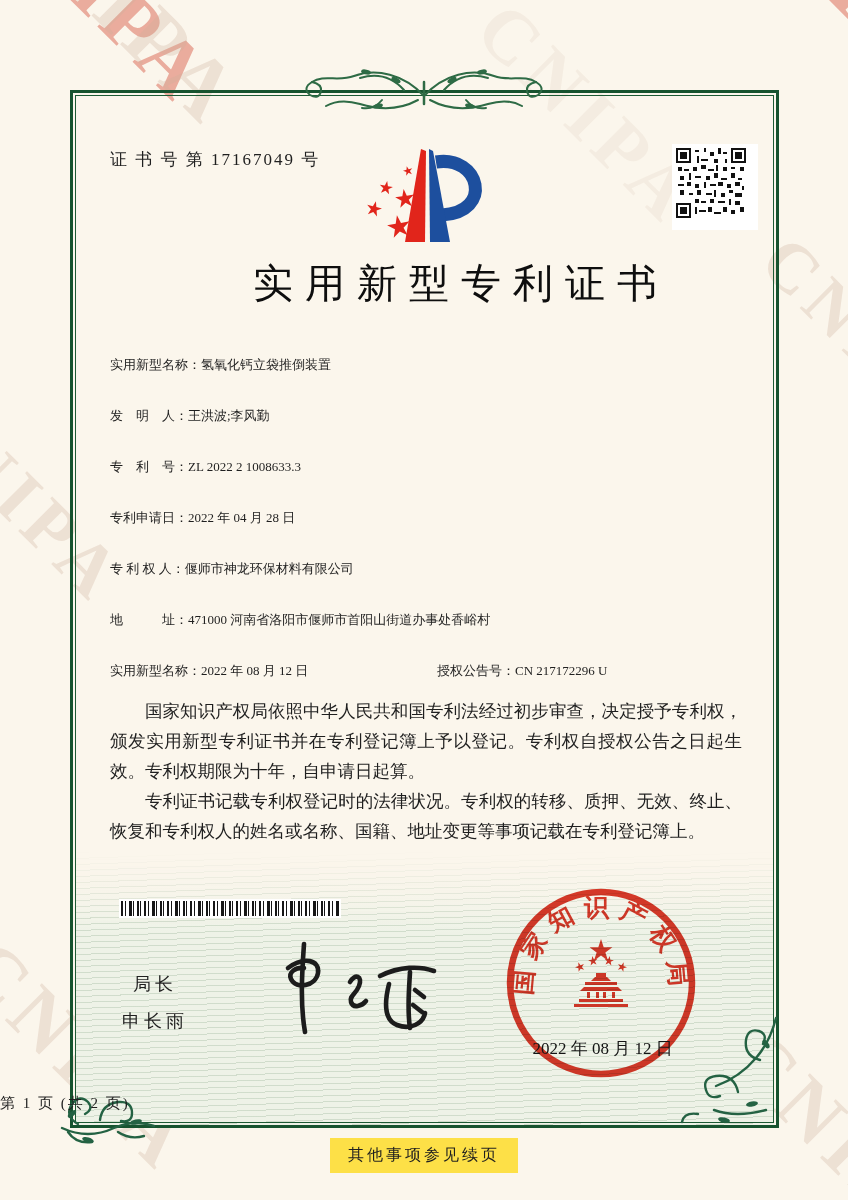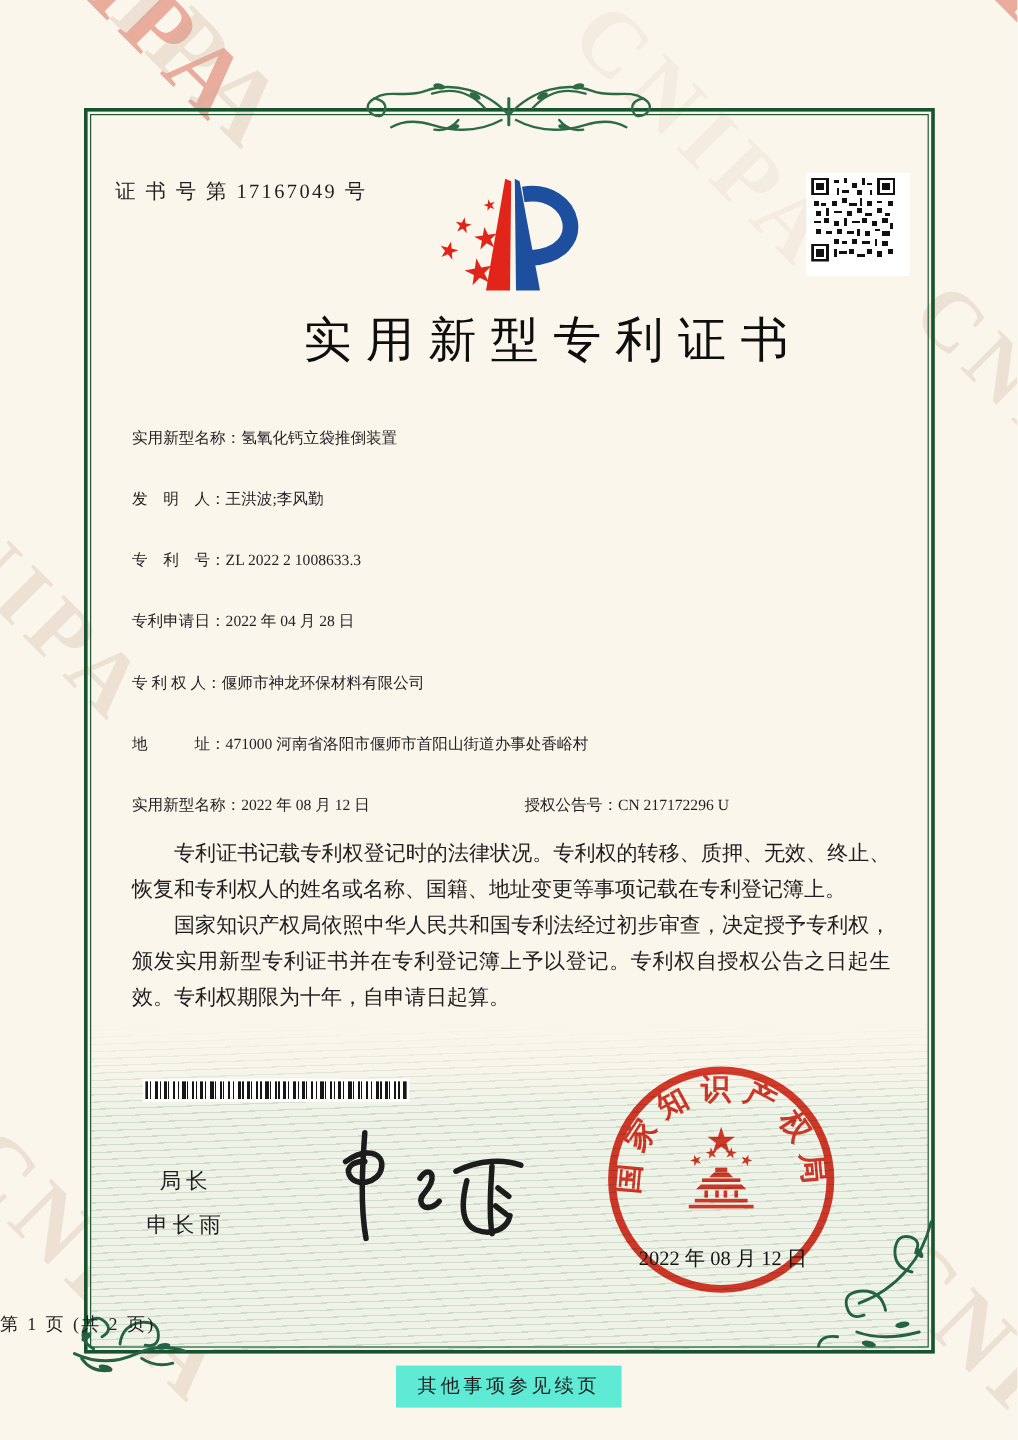--- a/index.html
+++ b/index.html
@@ -16,21 +16,21 @@
          border:3px solid #17532f;}
   .frame-inner{position:absolute;inset:2px;border:1px solid #1d5a34;}
   
   .guilloche{position:absolute;left:75px;top:852px;width:699px;height:273px;
       background-image:
         repeating-linear-gradient(178deg, rgba(140,170,140,0.30) 0 1px, rgba(0,0,0,0) 1px 6px),
         linear-gradient(to bottom, rgba(238,242,231,0) 0, #eef2e7 80px);
       -webkit-mask-image:linear-gradient(to bottom, transparent 0, #000 70px);
       mask-image:linear-gradient(to bottom, transparent 0, #000 70px);}
   
-  .cert-no{position:absolute;left:96px;top:148px;font-size:17px;letter-spacing:2px;}
+  .cert-no{position:absolute;left:110px;top:148px;font-size:17px;letter-spacing:2px;}
   .logo{position:absolute;left:345px;top:138px;}
   .qr-box{position:absolute;left:672px;top:144px;width:78px;height:78px;background:#fff;padding:4px;}
   .title{position:absolute;left:0;top:256px;width:100%;text-align:center;font-size:40px;
          font-weight:400;letter-spacing:12px;text-indent:12px;color:#0e0e0e;padding-left:31px;}
   
   .fields{position:absolute;left:110px;top:356px;width:630px;font-size:13px;}
   .frow{height:20px;margin-bottom:31px;white-space:nowrap;}
   .frow .lab{display:inline-block;}
   .grant-row{position:relative;}
   .grant-right{position:absolute;left:327px;top:0;}
@@ -46,21 +46,21 @@
         #161616 8px 11px,#fff 11px 12px,#161616 12px 13px,#fff 13px 16px,
         #161616 16px 18px,#fff 18px 19px,#161616 19px 20px,#fff 20px 23px);}
   .director{position:absolute;left:122px;top:972px;font-size:18px;letter-spacing:4px;text-align:center;}
   .director div{margin-bottom:13px;}
   .signature{position:absolute;left:252px;top:932px;}
   .seal{position:absolute;left:501px;top:883px;opacity:0.93;mix-blend-mode:multiply;}
   .seal-date{position:absolute;left:520px;top:1037px;width:165px;text-align:center;
              font-size:17px;color:#141414;}
   .page-info{position:absolute;left:0;top:1094px;width:100%;font-size:15px;
              letter-spacing:2px;}
-  .note-box{position:absolute;left:50%;top:1138px;transform:translateX(-50%);background:#5eead4;
+  .note-box{position:absolute;left:50%;top:1138px;transform:translateX(-50%);background:#fde047;
             padding:7px 18px;font-size:16px;letter-spacing:3px;}
   
   .orn-top{position:absolute;left:294px;top:56px;}
   .orn-bl{position:absolute;left:48px;top:1062px;}
   .orn-br{position:absolute;left:668px;top:1000px;}
 </style>
 </head>
 <body>
 
 <div class="page">
@@ -247,22 +247,22 @@
       <span>
         <span class="lab">实用新型名称：</span><span>2022 年 08 月 12 日</span>
       </span>
       <span class="grant-right">
         <span class="lab">授权公告号：</span><span>CN 217172296 U</span>
       </span>
     </div>
   </div>
 
   <div class="body-text">
+    <p>国家知识产权局依照中华人民共和国专利法经过初步审查，决定授予专利权，颁发实用新型专利证书并在专利登记簿上予以登记。专利权自授权公告之日起生效。专利权期限为十年，自申请日起算。</p>
     <p>专利证书记载专利权登记时的法律状况。专利权的转移、质押、无效、终止、恢复和专利权人的姓名或名称、国籍、地址变更等事项记载在专利登记簿上。</p>
-    <p>国家知识产权局依照中华人民共和国专利法经过初步审查，决定授予专利权，颁发实用新型专利证书并在专利登记簿上予以登记。专利权自授权公告之日起生效。专利权期限为十年，自申请日起算。</p>
   </div>
 
   <div class="barcode"></div>
 
   <div class="director">
     <div>局长</div>
     <div>申长雨</div>
   </div>
 
   <svg class="signature" width="195" height="112" viewBox="0 0 195 112">

